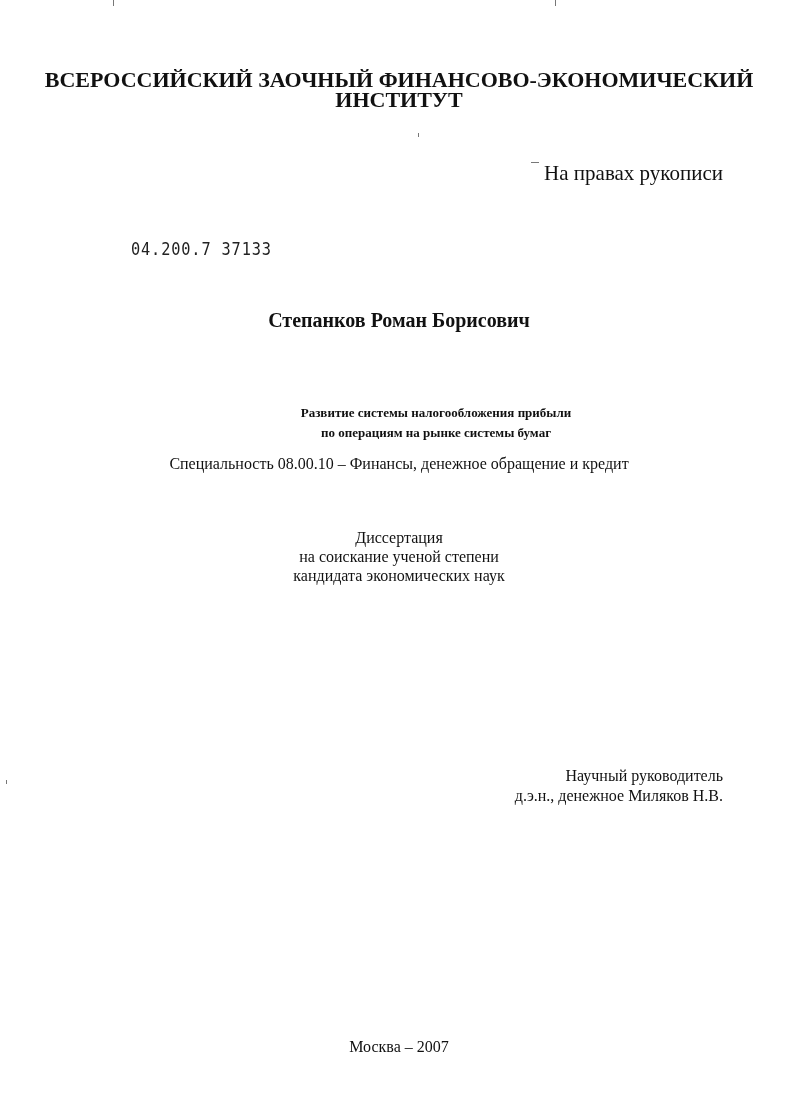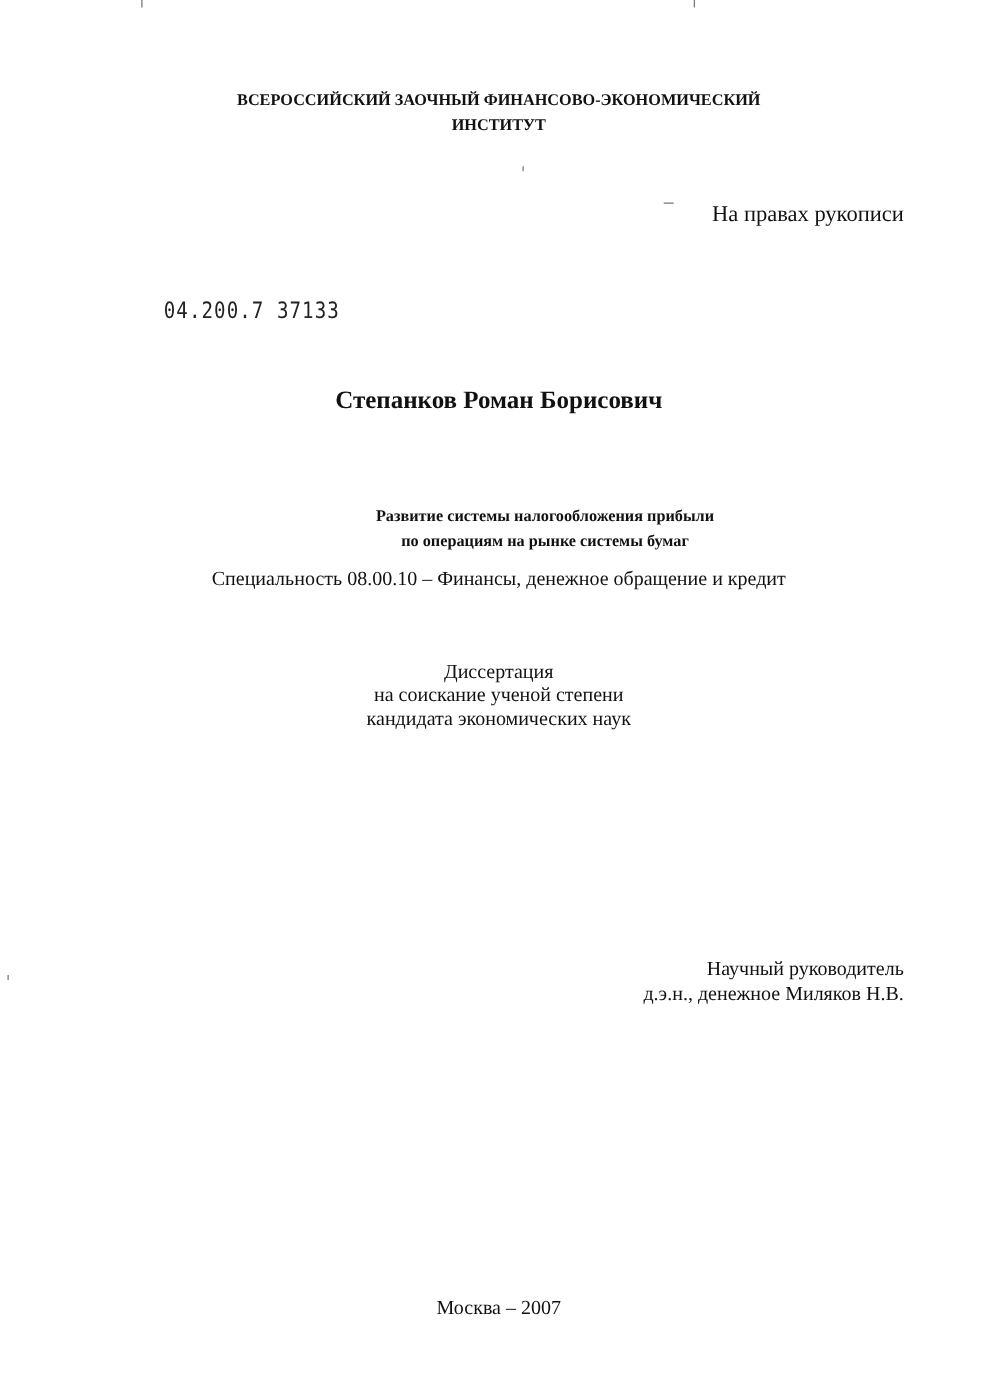--- a/index.html
+++ b/index.html
@@ -1,22 +1,22 @@
 <!DOCTYPE html>
 <html><head>
 <meta charset="utf-8">
 <style>
   html, body { margin: 0; padding: 0; background: #ffffff; }
   body { width: 798px; height: 1116px; position: relative; overflow: hidden;
          font-family: "Liberation Serif", "DejaVu Serif", serif; color: #111; }
   .abs { position: absolute; white-space: nowrap; }
   .center { left: 0; width: 798px; text-align: center; }
   .b { font-weight: bold; }
-  .inst { top: 70px; font-size: 13px; line-height: 20px; }
-  .rights { top: 161px; right: 75px; font-size: 18px; }
+  .inst { top: 70px; font-size: 22px; line-height: 20px; }
+  .rights { top: 161px; right: 75px; font-size: 21px; }
   .stamp { top: 238px; left: 131px; font-family: "DejaVu Sans Mono", monospace;
            font-size: 18px; letter-spacing: 1px; transform: scaleX(0.85); transform-origin: left; color:#222; }
   .author { top: 309px; font-size: 20px; }
   .title { top: 403px; font-size: 13px; line-height: 20px; padding-left: 37px; }
   .spec { top: 455px; font-size: 16px; }
   .diss { top: 528px; font-size: 16px; line-height: 19px; }
   .sup { top: 766px; right: 75px; font-size: 16px; line-height: 20px; text-align: right; }
   .city { top: 1002px; font-size: 16px; margin-top: 36px; }
   .speck { position: absolute; background: #777; }
 </style>

